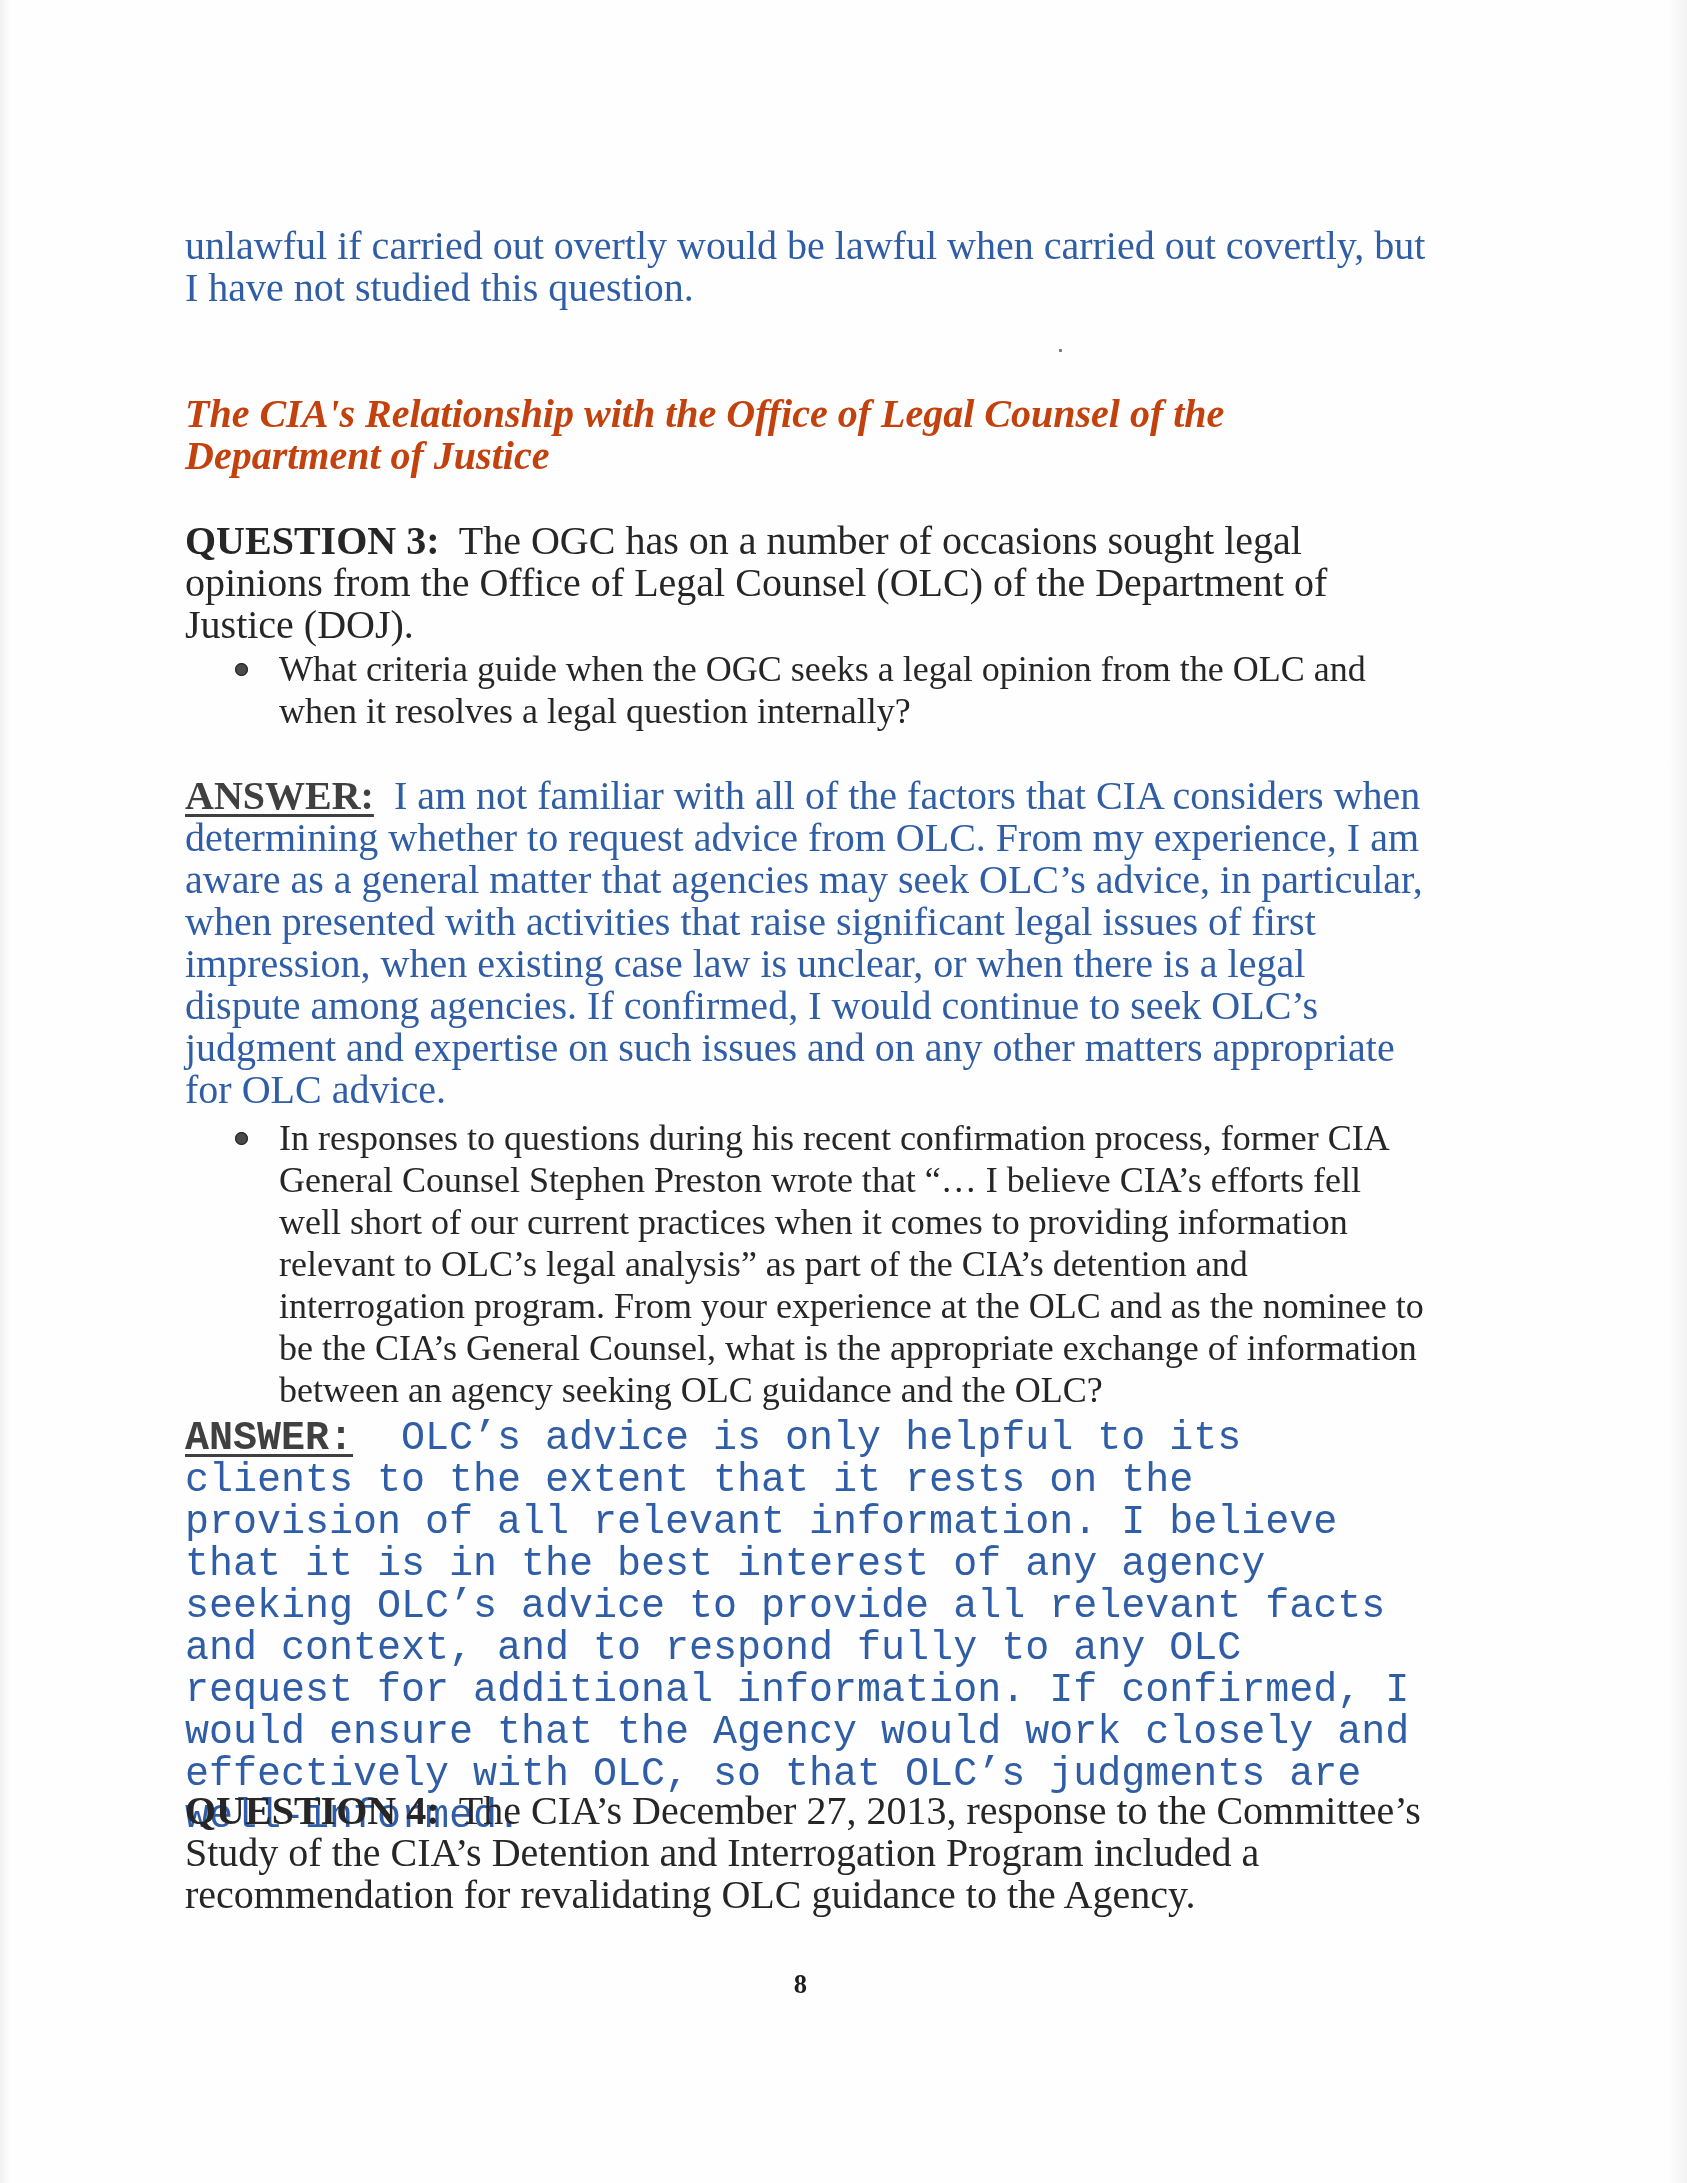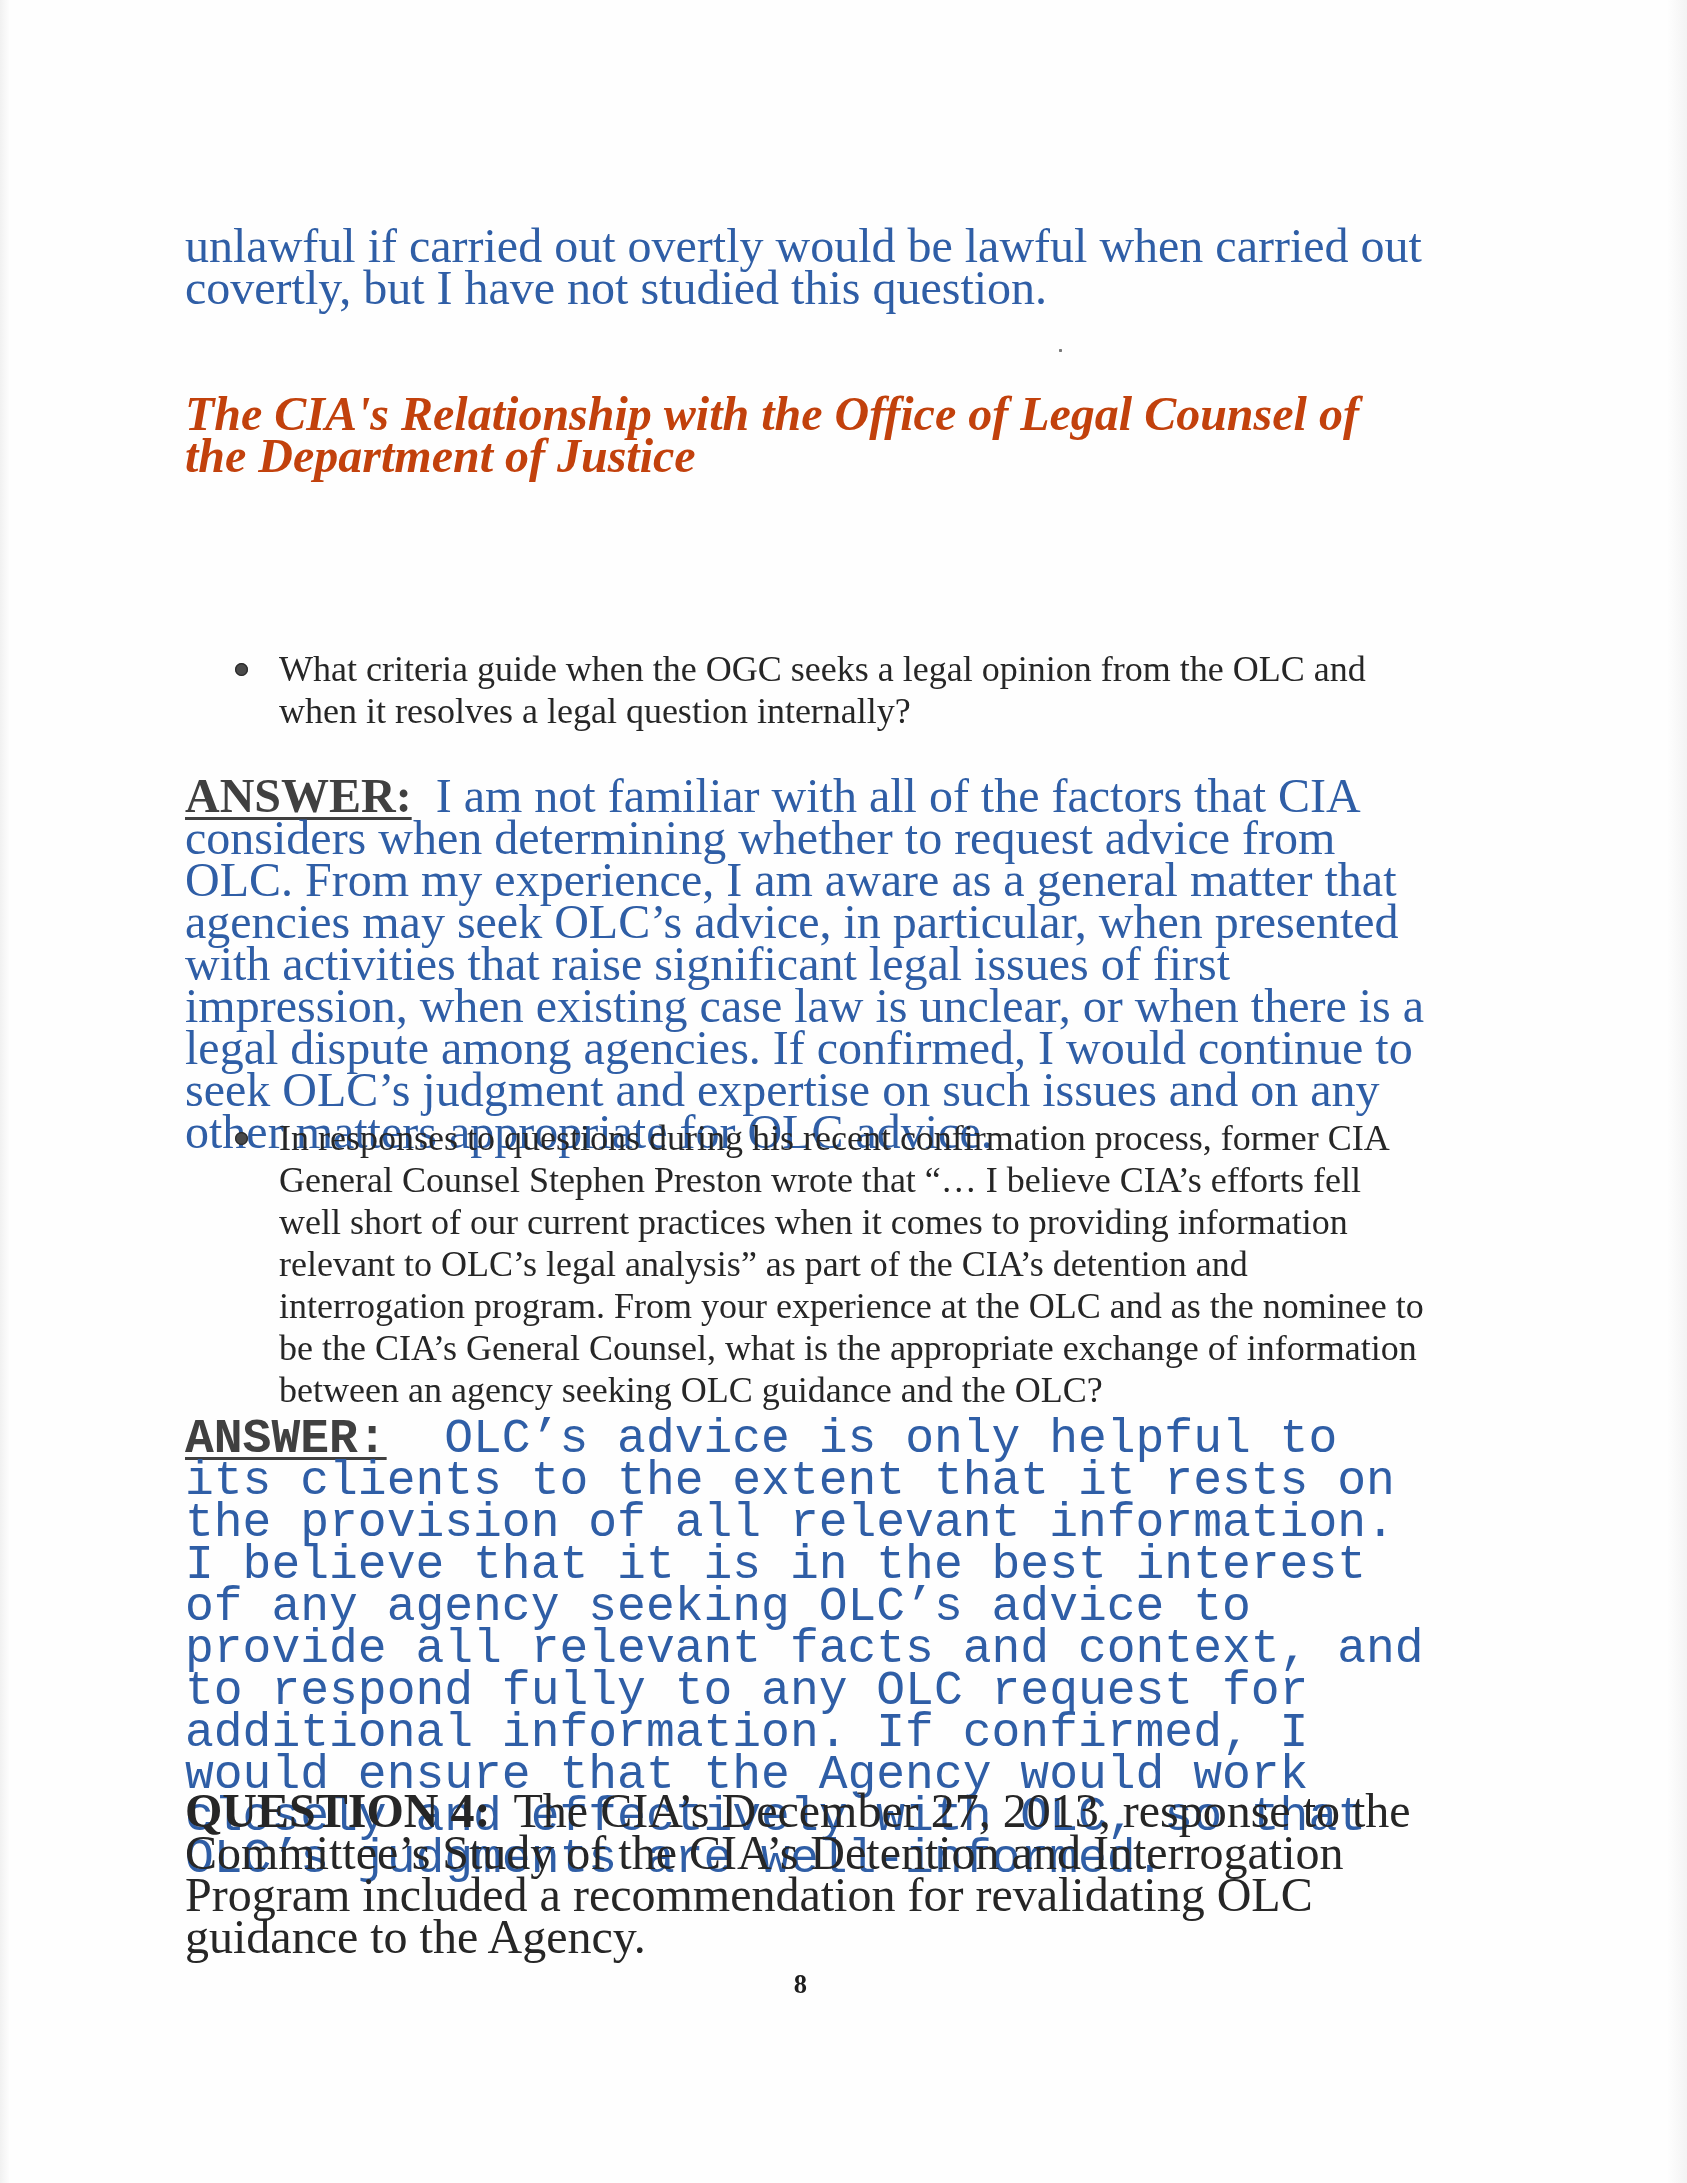--- a/index.html
+++ b/index.html
@@ -38,21 +38,21 @@
       position: absolute;
       left: 1059px; top: 349px;
       width: 2.6px; height: 2.6px;
       background: #777;
       border-radius: 0.7px;
     }
     .block {
       position: absolute;
       left: 185px;
       width: 1244px;
-      font-size: 48px;
+      font-size: 40px;
       line-height: 42px;
       margin: 0;
     }
     .blue { color: #2f5ea6; }
     .heading {
       font-weight: bold;
       font-style: italic;
       color: #c2410c;
     }
     .label-bold {
@@ -106,20 +106,24 @@
 
 <div class="page">
   <div class="scan-edge-left"></div>
   <div class="scan-edge-right"></div>
   <div class="speck"></div>
 
   <p class="block blue" style="top: 225px;">unlawful if carried out overtly would be lawful when carried out covertly, but I have not studied this question.</p>
 
   <p class="block heading" style="top: 393px;">The CIA's Relationship with the Office of Legal Counsel of the Department of Justice</p>
 
+  <p class="block" style="top: 520px;">
+    <span class="label-bold">QUESTION 3:</span>&nbsp;
+    <span>The OGC has on a number of occasions sought legal opinions from the Office of Legal Counsel (OLC) of the Department of Justice (DOJ).</span>
+  </p>
 
   <div class="bullet-row" style="top: 648px;">
     <span class="bullet-dot"></span>
     <span class="bullet-text">What criteria guide when the OGC seeks a legal opinion from the OLC and when it resolves a legal question internally?</span>
   </div>
 
   <p class="block blue" style="top: 775px;">
     <span class="answer-label">ANSWER:</span>&nbsp;
     <span>I am not familiar with all of the factors that CIA considers when determining whether to request advice from OLC.  From my experience, I am aware as a general matter that agencies may seek OLC’s advice, in particular, when presented with activities that raise significant legal issues of first impression, when existing case law is unclear, or when there is a legal dispute among agencies. If confirmed, I would continue to seek OLC’s judgment and expertise on such issues and on any other matters appropriate for OLC advice.</span>
   </p>

